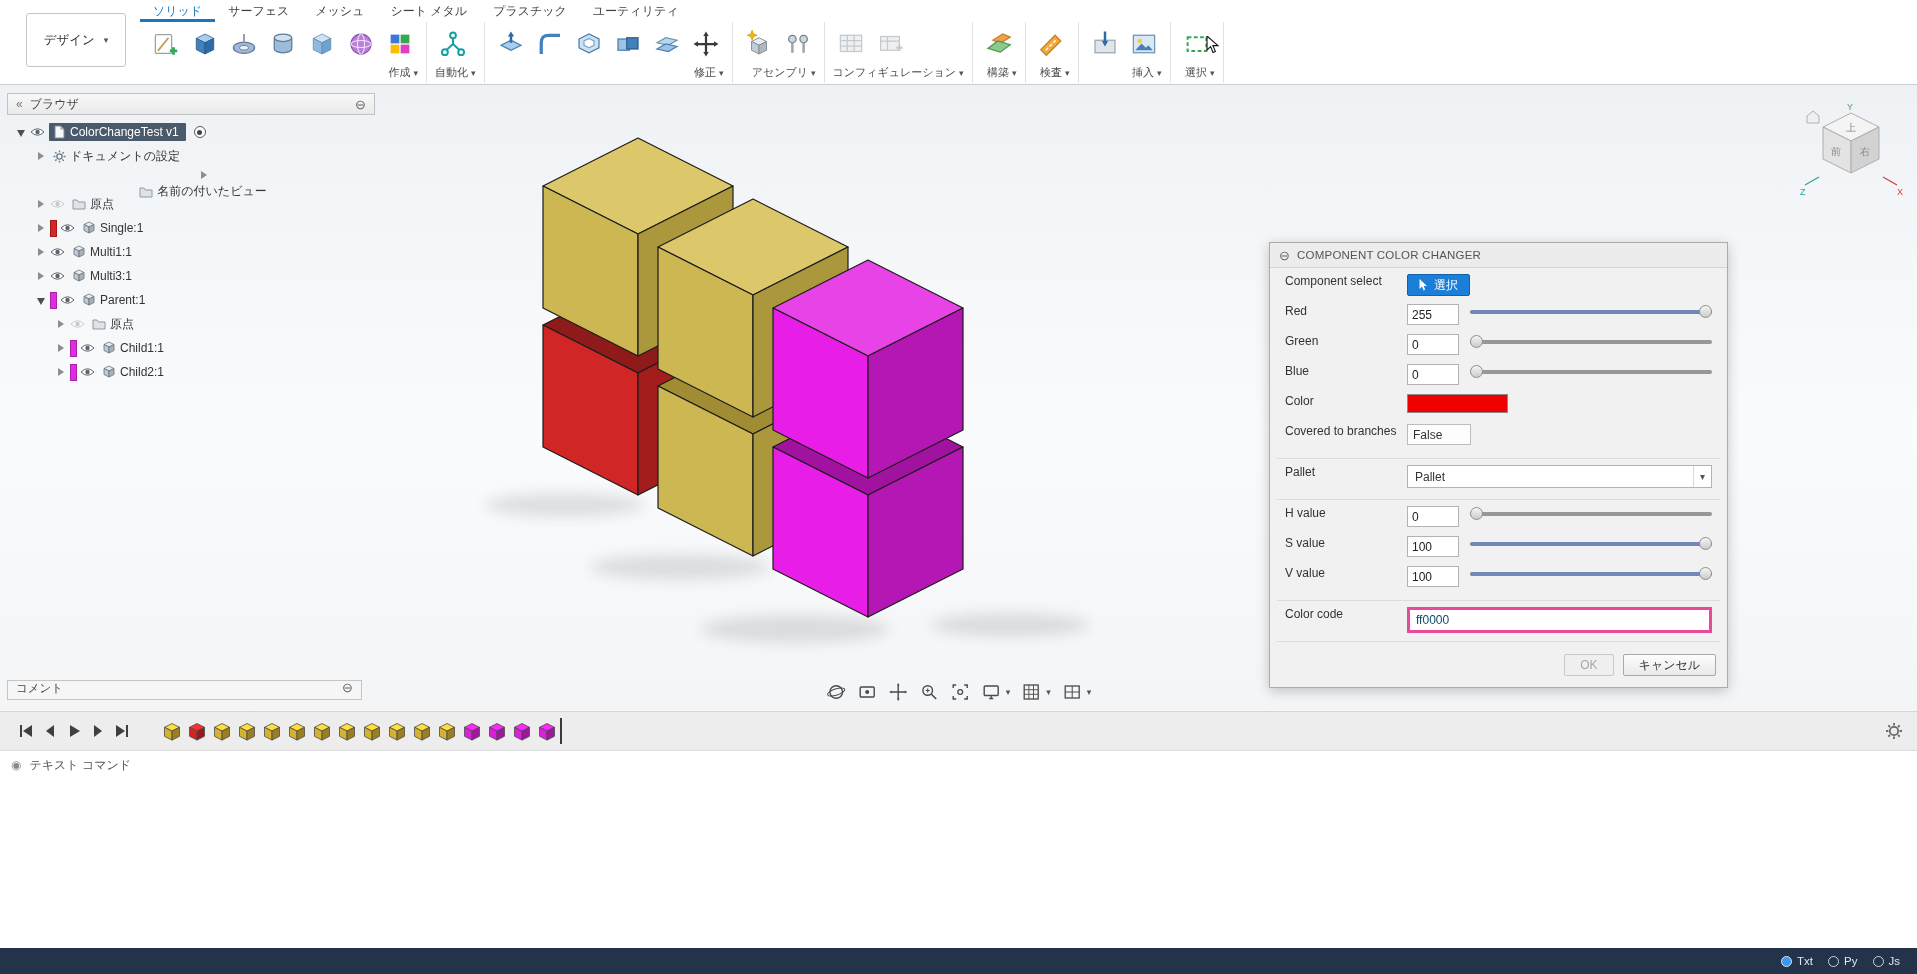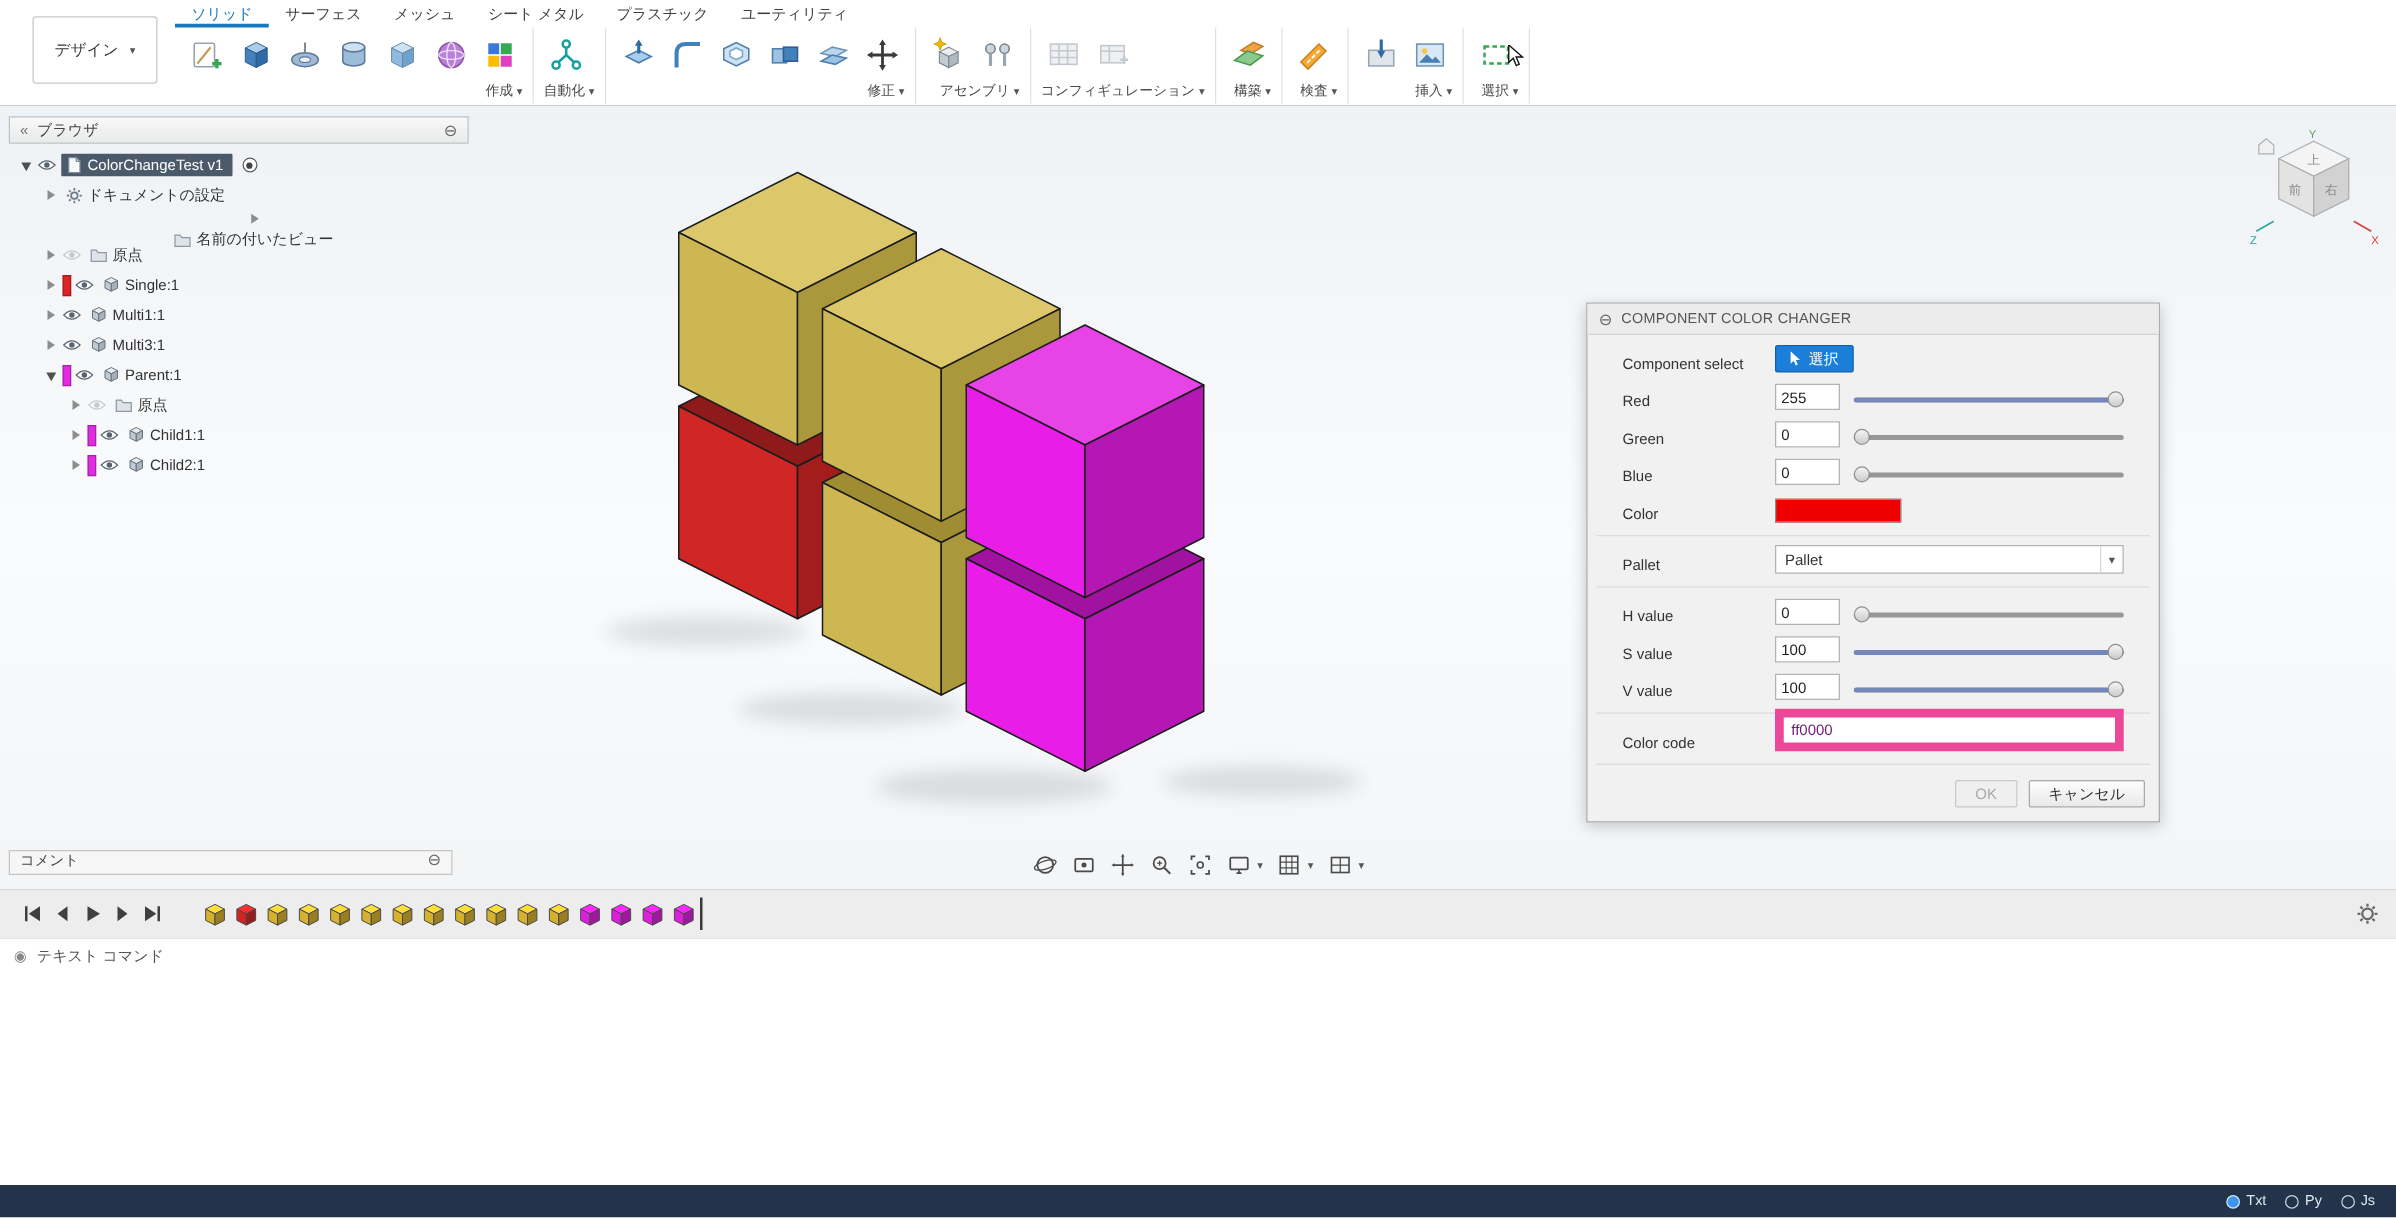--- a/index.html
+++ b/index.html
@@ -54,33 +54,33 @@
   #comment-bar{position:absolute;left:7px;bottom:11px;width:355px;height:20px;background:rgba(246,246,246,.95);border:1px solid #c5c5c5;display:flex;padding:0 8px;font-size:11.5px;color:#444;gap:6px;box-sizing:border-box;z-index:3}
   #comment-bar .spacer{flex:1}
 
   
   #navbar{position:absolute;left:50%;transform:translateX(-50%);bottom:8px;display:flex;align-items:center;gap:9px;z-index:3}
   .nav-icon{display:flex;align-items:center;gap:2px;padding:1px}
 
   
   #dialog{position:absolute;left:1269px;top:157px;width:459px;background:#f1f1f1;border:1px solid #ababab;box-shadow:0 3px 12px rgba(0,0,0,.22);font-size:12px;color:#333;z-index:4;box-sizing:border-box}
   .dlg-title{height:24px;background:#ececec;border-bottom:1px solid #d4d4d4;display:flex;align-items:center;gap:7px;padding:0 9px;color:#555;font-size:11.5px;letter-spacing:.2px}
-  .drow{display:flex;align-items:flex-end;height:24px;margin:6px 28px 0}
+  .drow{display:flex;align-items:flex-start;height:24px;margin:6px 15px 0}
   .dlabel{width:122px;flex:none;color:#333}
   .dinput{width:42px;height:19px;border:1px solid #b3b3b3;background:#fff;font:12px "Liberation Sans",sans-serif;padding:0 4px;color:#222;box-sizing:content-box}
   .slider{position:relative;flex:1;height:16px;margin-left:11px}
   .track{position:absolute;left:0;right:0;top:6px;height:4px;background:#979797;border-radius:2px;overflow:hidden}
   .fill{height:100%;background:#7387ba;border-radius:2px;width:0}
   .handle{position:absolute;top:1px;width:13px;height:13px;background:linear-gradient(#f4f4f4,#cccccc);border:1px solid #8f8f8f;border-radius:50%;box-sizing:border-box}
   .swatch{width:99px;height:17px;border:1px solid #8a8a8a}
   .covered-box{width:52px;height:19px;border:1px solid #bcbcbc;background:#fdfdfd;display:flex;align-items:center;padding:0 5px}
   .dropdown{flex:1;height:23px;border:1px solid #b3b3b3;background:#fff;display:flex;align-items:center;padding:0 0 0 7px;box-sizing:border-box}
   .dd-caret{margin-left:auto;color:#555;font-size:10px;border-left:1px solid #d8d8d8;padding:0 6px;height:100%;display:flex;align-items:center}
   .sep{height:1px;background:#dcdcdc;margin:10px 7px 0}
-  .code-input{flex:1;height:20px;border:7px solid #ec4899;background:#fff;font:12px "Liberation Sans",sans-serif;padding:0 6px;color:#701a75}
+  .code-input{flex:1;height:20px;border:3px solid #ec4899;background:#fff;font:12px "Liberation Sans",sans-serif;padding:0 6px;color:#0c4a6e}
   .btns{display:flex;justify-content:flex-end;gap:9px;margin:12px 11px 11px}
   .btn{height:22px;padding:0 15px;border:1px solid #a9a9a9;background:linear-gradient(#fdfdfd,#e9e9e9);font:12px "Liberation Sans",sans-serif;color:#333;border-radius:2px}
   .btn.disabled{color:#a8a8a8;border-color:#c9c9c9;background:#efefef}
   .select-btn{height:22px;background:#1b7fd9;border:1px solid #1560ab;color:#fff;display:flex;align-items:center;gap:6px;padding:0 11px;border-radius:2px;font:12px "Liberation Sans",sans-serif}
 
   
   #timeline{height:38px;background:#ededee;border-top:1px solid #d6d6d6;display:flex;align-items:center;padding:0 14px;flex:none}
   .pb-btn{width:24px;height:24px;display:flex;align-items:center;justify-content:center}
   #features{display:flex;align-items:center;gap:5px;margin-left:28px}
   .feat{width:20px;height:24px;display:flex;align-items:center;justify-content:center}
@@ -640,20 +640,24 @@
             </div>
             <div class="handle" style="left: calc(0% + 0px);"></div>
           </div>
       </div>
 
       <div class="drow">
         <span class="dlabel">Color</span>
         <div class="swatch" style="background: rgb(238, 0, 0);"></div>
       </div>
 
+      <div class="drow">
+        <span class="dlabel">Covered to branches</span>
+        <span class="covered-box">False</span>
+      </div>
 
       <div class="sep"></div>
 
       <div class="drow">
         <span class="dlabel">Pallet</span>
         <div class="dropdown">
           <span>Pallet</span>
           <span class="dd-caret">▾</span>
         </div>
       </div>

